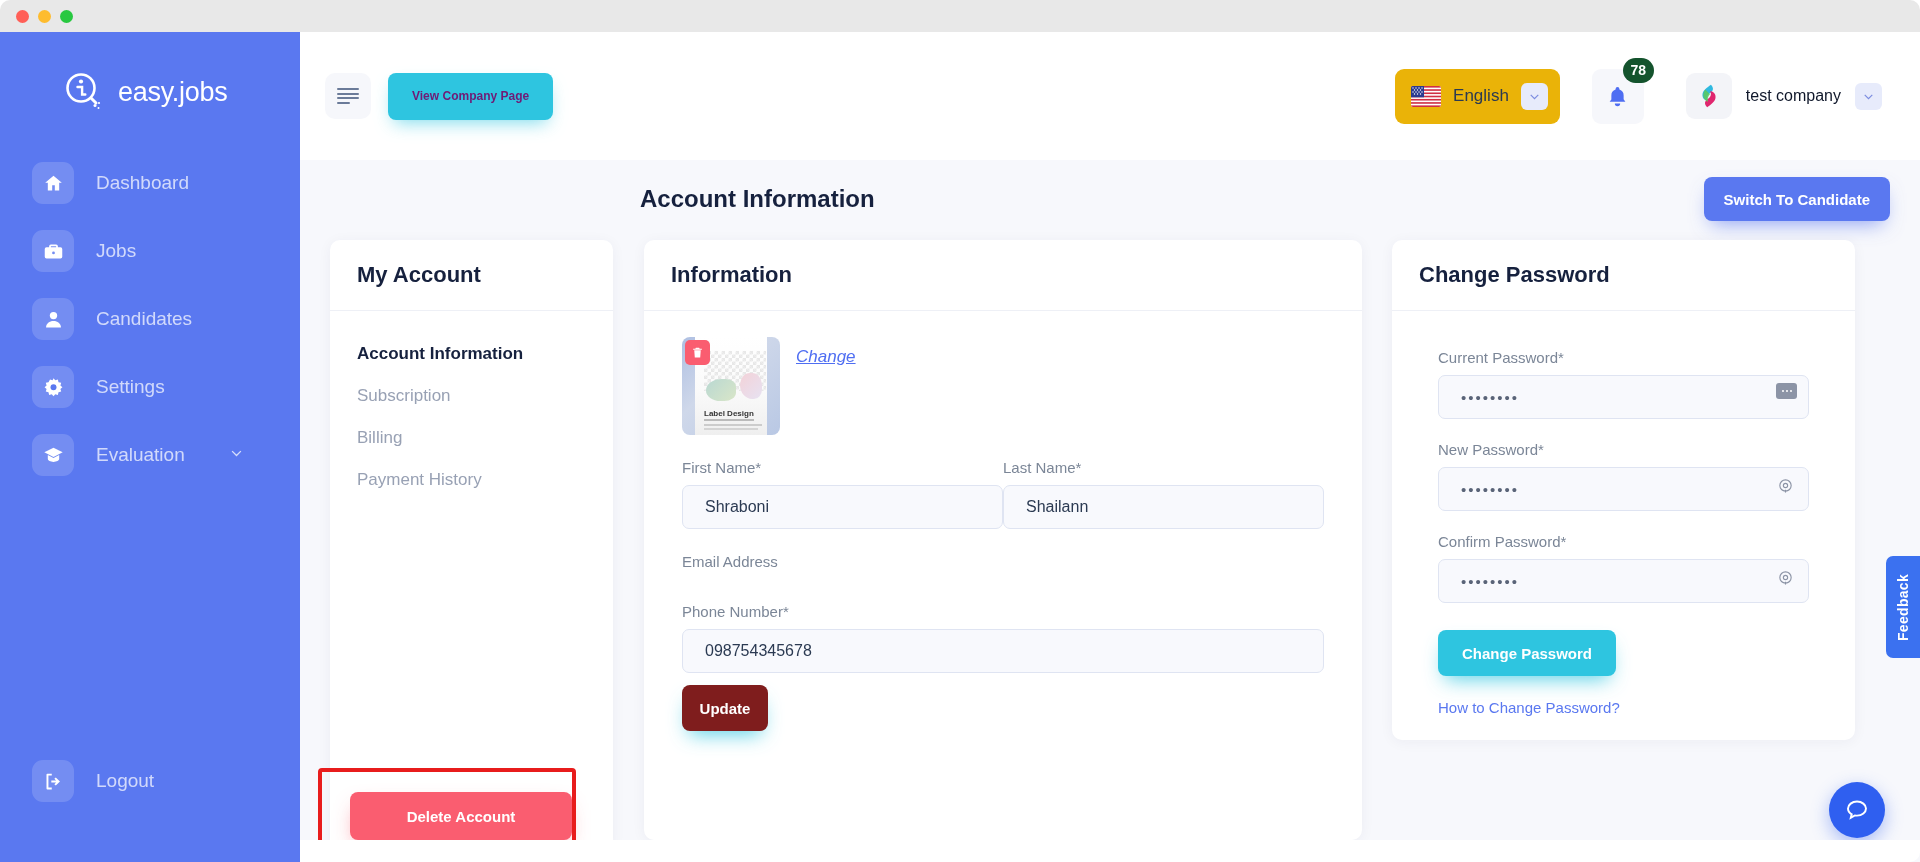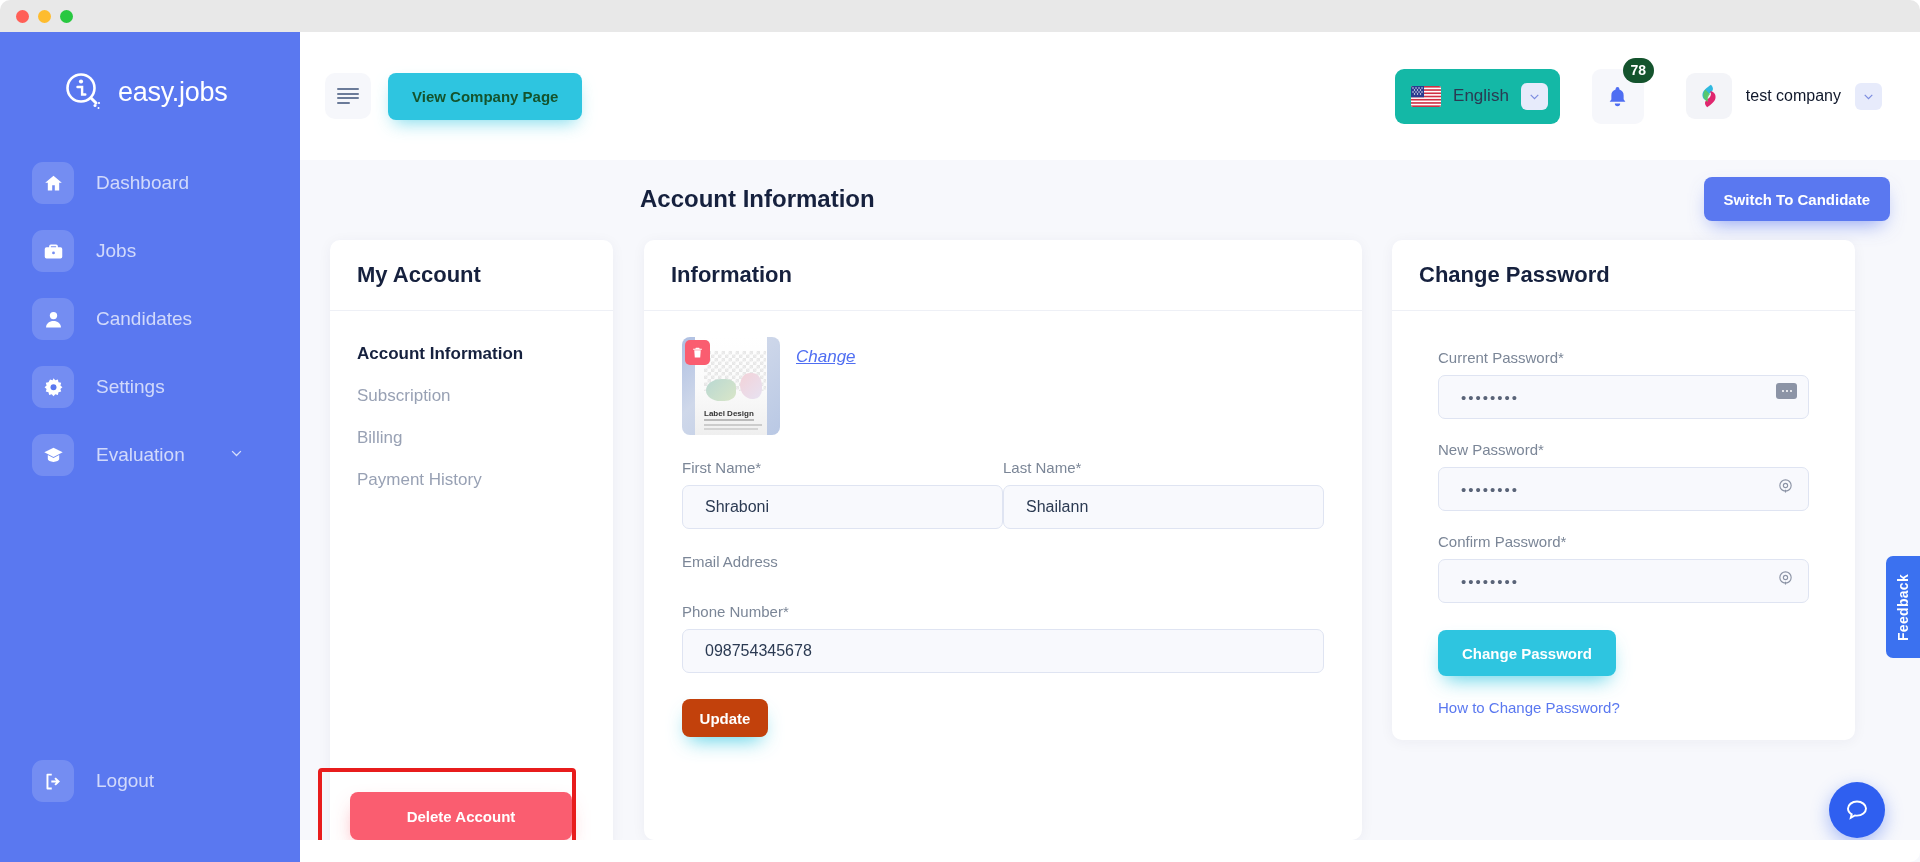--- a/index.html
+++ b/index.html
@@ -68,32 +68,32 @@
   .hamburger span {
     display:block; height: 2px; background: #6b7b99; border-radius: 2px; margin: 2.6px 0;
   }
   .hamburger .h1 { width: 22px; }
   .hamburger .h2 { width: 22px; }
   .hamburger .h3 { width: 22px; }
   .hamburger .h4 { width: 13px; }
 
   .btn-view-company {
     margin-left: 17px;
-    background: #2ec5e0; color: #14532d; border: none;
-    font-size: 15px; font-weight: bold;
+    background: #2ec5e0; color: #701a75; border: none;
+    font-size: 12px; font-weight: bold;
     padding: 0 24px; height: 47px; border-radius: 8px; cursor: pointer;
     box-shadow: 0 8px 18px -6px rgba(46,197,224,0.65);
     font-family: "Liberation Sans", sans-serif;
   }
 
   .topbar-right { margin-left: auto; display: flex; align-items: center; padding-right: 0; }
 
   .lang-select {
     display: flex; align-items: center; gap: 12px;
-    background: #14b8a6; border-radius: 9px;
+    background: #eab308; border-radius: 9px;
     height: 55px; padding: 0 12px 0 16px; cursor: pointer;
   }
   .flag { width: 30px; height: 21px; border-radius: 2px; overflow: hidden; position: relative; flex: 0 0 auto; }
   .lang-name { font-size: 17px; color: #2b3a52; }
   .chev-box {
     width: 27px; height: 27px; border-radius: 6px; background: #e7ebfb;
     display: flex; align-items: center; justify-content: center;
   }
   .chev-box svg { width: 13px; height: 13px; stroke: #7b8ce0; fill: none; stroke-width: 2.2; }
 
@@ -213,22 +213,22 @@
   .form-row { display: flex; margin-top: 24px; }
   .field { flex: 1; }
   .field-label { font-size: 15px; color: #7b8697; margin-bottom: 9px; }
   .field-input {
     width: 100%; height: 44px; border: 1px solid #dfe4f2; border-radius: 7px;
     background: #f8f9fd; padding: 0 22px; font-size: 16px; color: #2b3a52;
     font-family: "Liberation Sans", sans-serif;
   }
   .field-input::placeholder { color: #b4bccb; }
   .btn-update {
-    margin-top: 26px; background: #c2410c; color: #fff; border: none;
-    width: 86px; height: 38px; border-radius: 8px; font-size: 15px; font-weight: bold;
+    margin-top: 12px; background: #7f1d1d; color: #fff; border: none;
+    width: 86px; height: 46px; border-radius: 8px; font-size: 15px; font-weight: bold;
     cursor: pointer; box-shadow: 0 10px 20px -7px rgba(46,197,224,0.8);
     font-family: "Liberation Sans", sans-serif;
   }
 
   
   .pwd-card { width: 463px; margin-left: 30px; height: 500px; }
   .pwd-body { padding: 38px 46px 0 46px; }
   .pwd-field { margin-bottom: 22px; position: relative; }
   .pwd-input {
     width: 100%; height: 44px; border: 1px solid #dfe4f2; border-radius: 7px;

